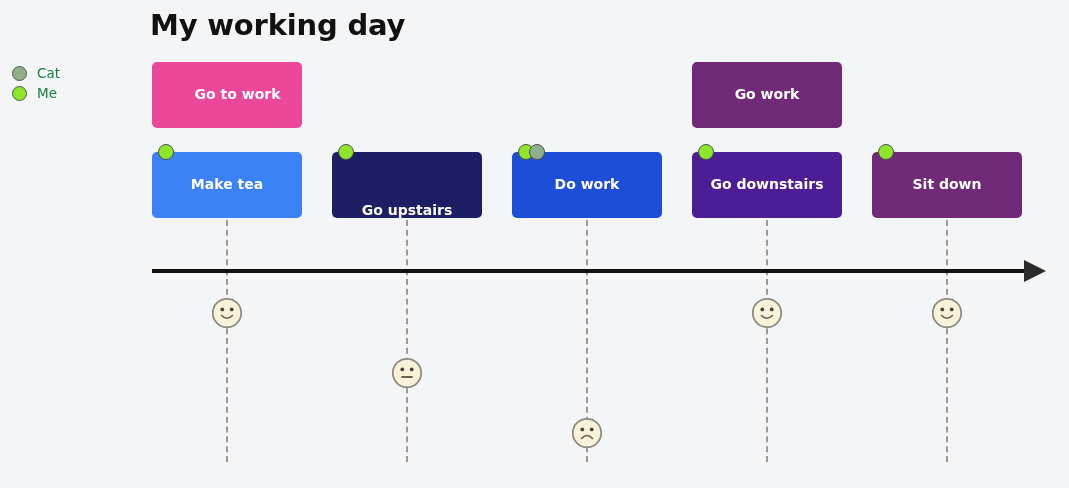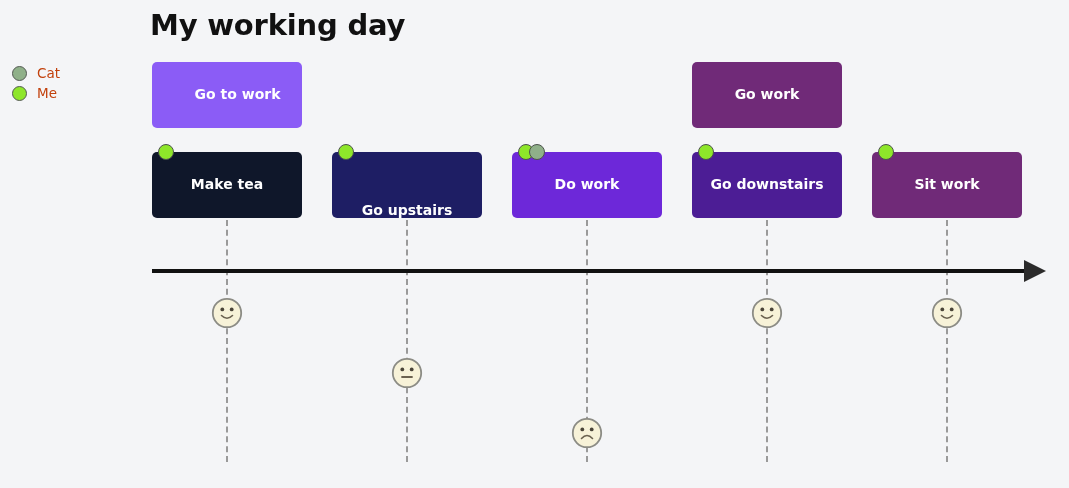--- a/index.html
+++ b/index.html
@@ -48,21 +48,21 @@
     width: 15px;
     height: 15px;
     border-radius: 50%;
     border: 1px solid #555a55;
     box-sizing: border-box;
     flex: 0 0 auto;
   }
   .legend-label {
     margin-left: 10px;
     font-size: 13.5px;
-    color: #c2410c;
+    color: #15803d;
     white-space: nowrap;
   }
 
   
   .task-box {
     position: absolute;
     width: 150px;
     height: 66px;
     border-radius: 5px;
     display: flex;
@@ -136,62 +136,62 @@
         <span class="legend-dot" style="background: rgb(143, 176, 137);"></span>
         <span class="legend-label">Cat</span>
       </div>
       <div class="legend-row">
         <span class="legend-dot" style="background: rgb(142, 230, 42);"></span>
         <span class="legend-label">Me</span>
       </div>
     </div>
 
   <div id="phase-layer">
-      <div class="task-box" style="left: 152px; top: 62px; background: #8b5cf6; padding-left: 21px;">
+      <div class="task-box" style="left: 152px; top: 62px; background: #ec4899; padding-left: 21px;">
         <div class="task-label">Go to work</div>
       </div>
       <div class="task-box" style="left: 692px; top: 62px; background: rgb(112, 42, 120);">
         <div class="task-label">Go work</div>
       </div>
     </div>
   <div id="dropline-layer">
       <div class="dropline" style="left: 226px; top: 220px; height: 242px;"></div>
       <div class="dropline" style="left: 406px; top: 220px; height: 242px;"></div>
       <div class="dropline" style="left: 586px; top: 220px; height: 242px;"></div>
       <div class="dropline" style="left: 766px; top: 220px; height: 242px;"></div>
       <div class="dropline" style="left: 946px; top: 220px; height: 242px;"></div>
     </div>
   <div id="step-layer">
-      <div class="task-box" style="left: 152px; top: 152px; background: #0f172a;">
+      <div class="task-box" style="left: 152px; top: 152px; background: #3b82f6;">
         <div class="task-label">Make tea</div>
         <div class="actor-dots">
           <span class="actor-dot" style="background: rgb(142, 230, 42);"></span>
         </div>
       </div>
       <div class="task-box" style="left: 332px; top: 152px; background: rgb(30, 30, 100); align-items: flex-end;">
         <div class="task-label">Go upstairs</div>
         <div class="actor-dots">
           <span class="actor-dot" style="background: rgb(142, 230, 42);"></span>
         </div>
       </div>
-      <div class="task-box" style="left: 512px; top: 152px; background: #6d28d9;">
+      <div class="task-box" style="left: 512px; top: 152px; background: #1d4ed8;">
         <div class="task-label">Do work</div>
         <div class="actor-dots">
           <span class="actor-dot" style="background: rgb(142, 230, 42);"></span>
           <span class="actor-dot" style="background: rgb(143, 176, 137);"></span>
         </div>
       </div>
       <div class="task-box" style="left: 692px; top: 152px; background: #4c1d95;">
         <div class="task-label">Go downstairs</div>
         <div class="actor-dots">
           <span class="actor-dot" style="background: rgb(142, 230, 42);"></span>
         </div>
       </div>
       <div class="task-box" style="left: 872px; top: 152px; background: rgb(112, 42, 120);">
-        <div class="task-label">Sit work</div>
+        <div class="task-label">Sit down</div>
         <div class="actor-dots">
           <span class="actor-dot" style="background: rgb(142, 230, 42);"></span>
         </div>
       </div>
     </div>
 
   <div class="axis-line" id="axis-line" style="left: 152px; top: 269px; width: 872px;"></div>
   <div class="axis-arrow" id="axis-arrow" style="left: 1024px; top: 260px;"></div>
 
   <div id="face-layer">

